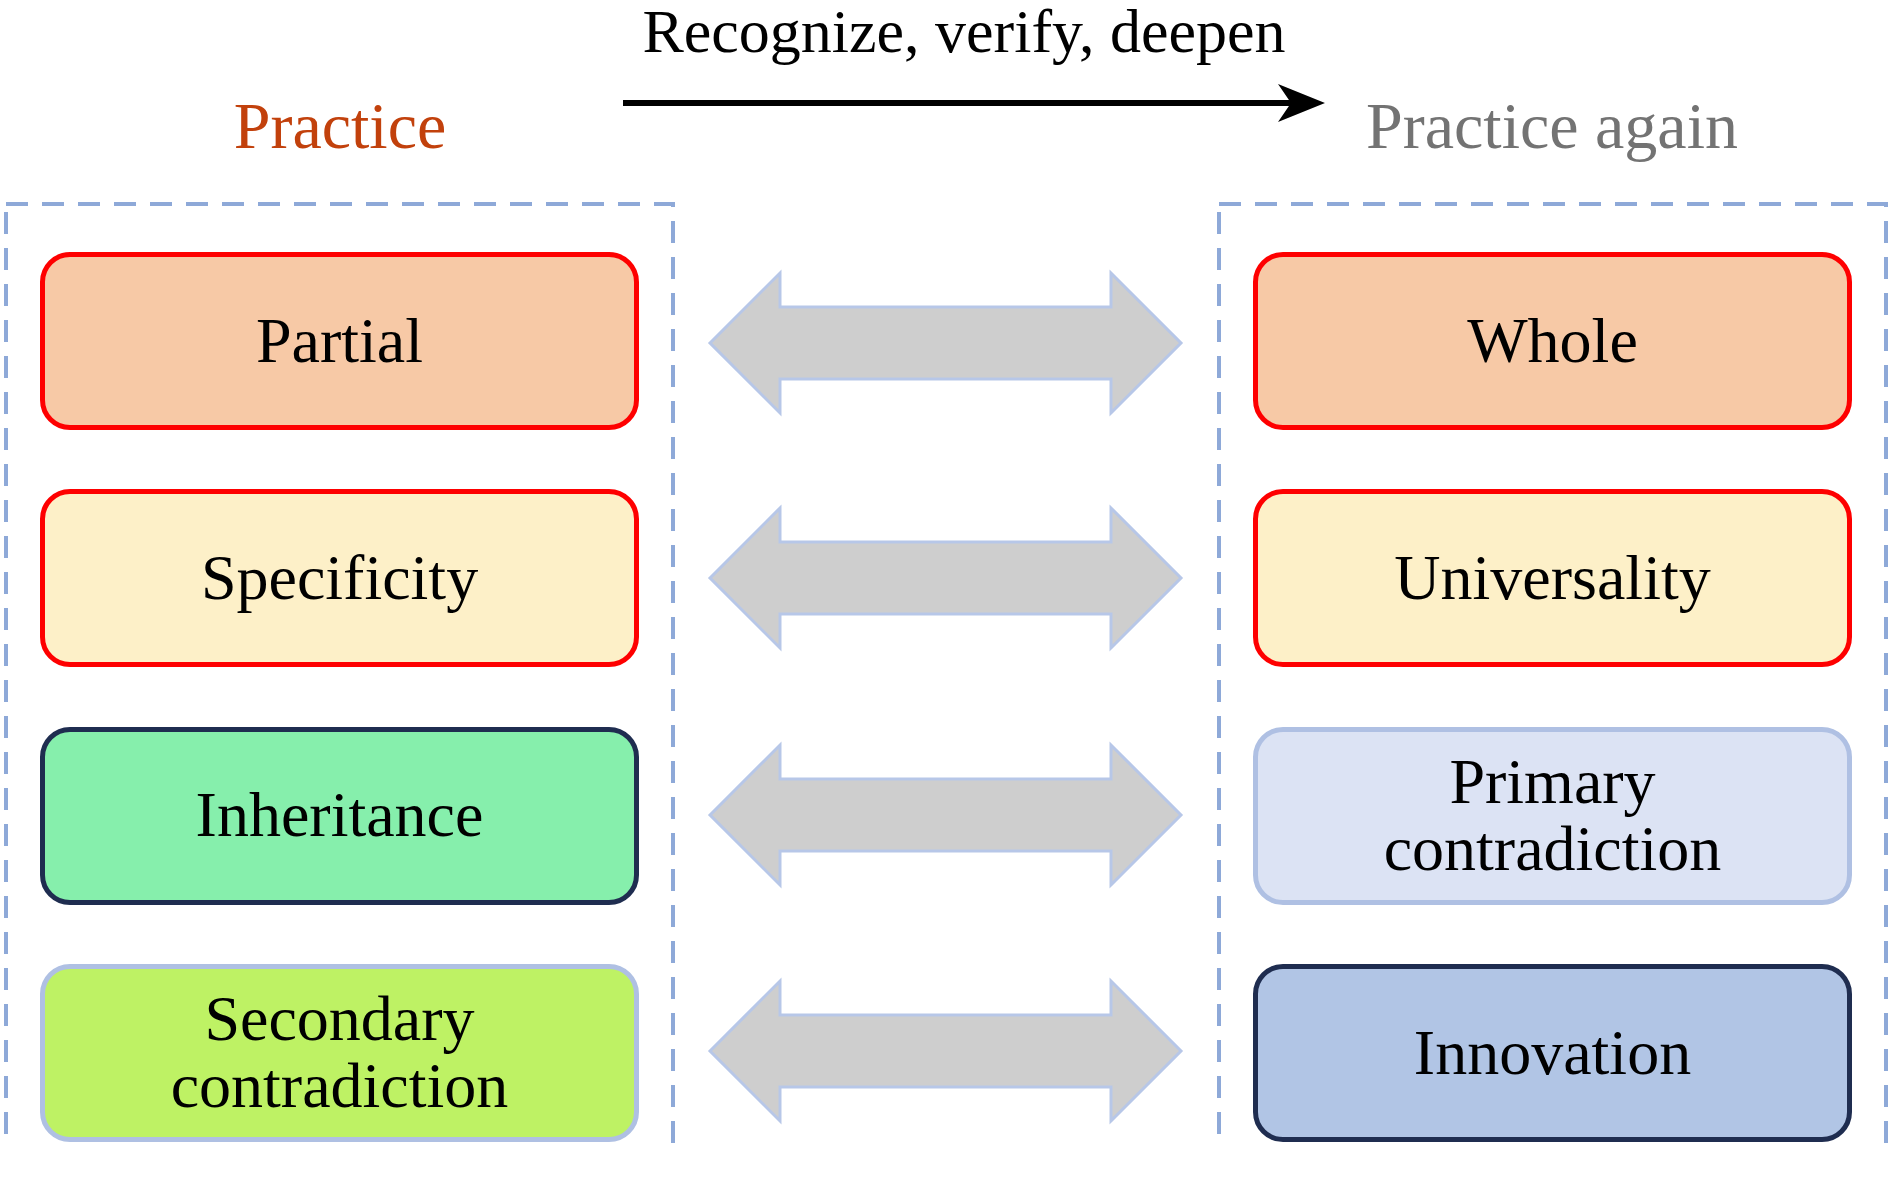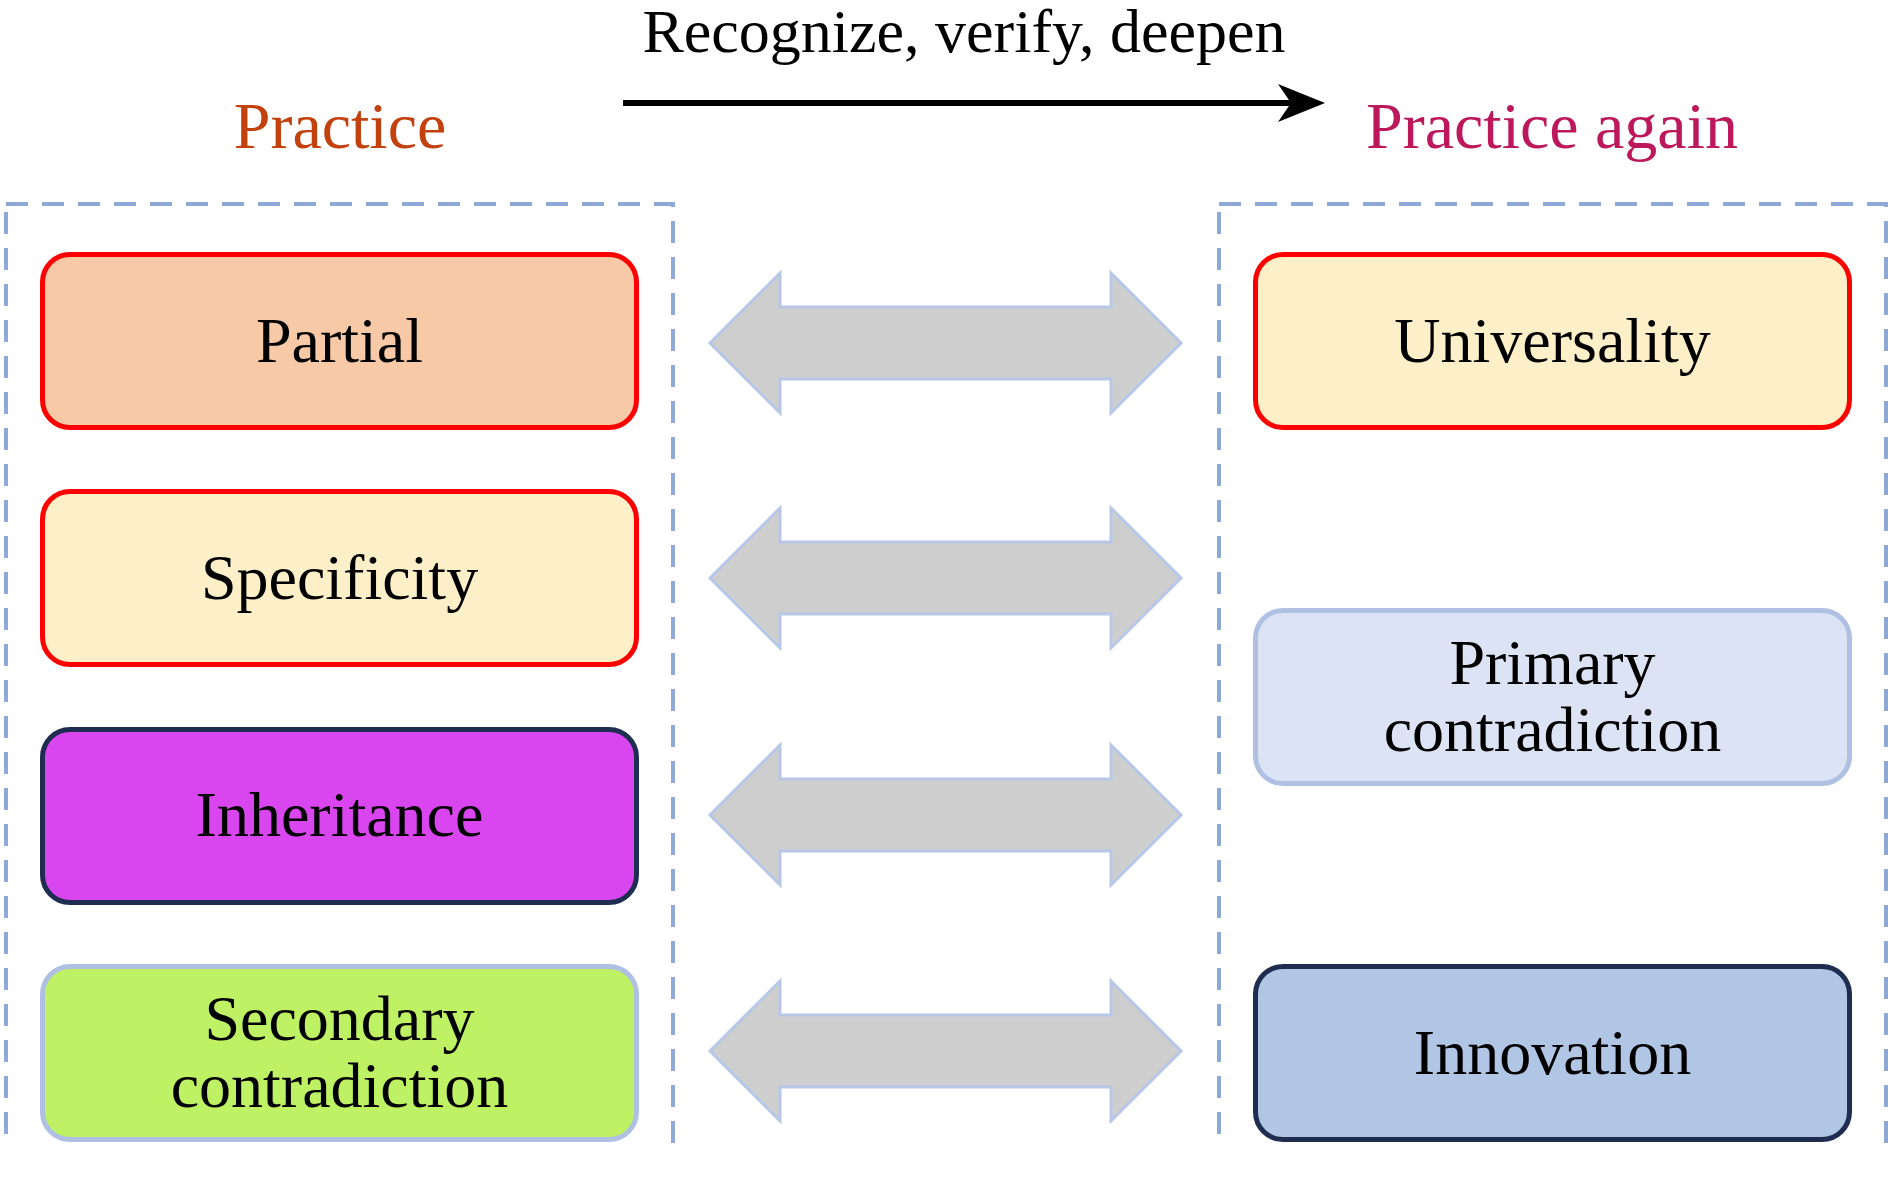--- a/index.html
+++ b/index.html
@@ -69,39 +69,40 @@
 <div id="stage">
 
   <div class="abs title">Recognize, verify, deepen</div>
 
   <svg class="abs top-arrow" viewBox="0 0 710 40">
     <line x1="3" y1="20" x2="674" y2="20" stroke-width="6" style="stroke: rgb(0, 0, 0);"></line>
     <polygon points="658,1 705,20 658,39 671,20" style="fill: rgb(0, 0, 0);"></polygon>
   </svg>
 
   <div class="abs side-label left" style="color: #c2410c;">Practice</div>
-  <div class="abs side-label right" style="color: #be185d;">Practice again</div>
+  <div class="abs side-label right" style="color: #737373;">Practice again</div>
 
   <div class="abs panel left">
     <svg class="dash-rect" viewBox="0 0 671 990" preserveAspectRatio="none">
       <rect x="2" y="2" width="667" height="986" fill="none" stroke-width="4" stroke-dasharray="22 14" style="stroke: rgb(142, 169, 216);"></rect>
     </svg>
     <div class="boxes">
       <div class="box" style="background-color: rgb(247, 201, 166); border-color: rgb(254, 0, 0);">Partial</div>
       <div class="box" style="background-color: rgb(253, 240, 200); border-color: rgb(254, 0, 0);">Specificity</div>
-      <div class="box" style="background-color: #d946ef; border-color: rgb(31, 45, 80);">Inheritance</div>
+      <div class="box" style="background-color: #86efac; border-color: rgb(31, 45, 80);">Inheritance</div>
       <div class="box" style="background-color: #bef264; border-color: rgb(175, 192, 227);">Secondary contradiction</div>
     </div>
   </div>
 
   <div class="abs panel right">
     <svg class="dash-rect" viewBox="0 0 671 990" preserveAspectRatio="none">
       <rect x="2" y="2" width="667" height="986" fill="none" stroke-width="4" stroke-dasharray="22 14" style="stroke: rgb(142, 169, 216);"></rect>
     </svg>
     <div class="boxes">
+      <div class="box" style="background-color: rgb(247, 201, 166); border-color: rgb(254, 0, 0);">Whole</div>
       <div class="box" style="background-color: rgb(253, 240, 200); border-color: rgb(254, 0, 0); text-align: right;">Universality</div>
       <div class="box" style="background-color: rgb(220, 227, 244); border-color: rgb(175, 192, 227);">Primary contradiction</div>
       <div class="box" style="background-color: rgb(177, 197, 229); border-color: rgb(31, 45, 80);">Innovation</div>
     </div>
   </div>
 
   <svg class="abs pair-arrow" style="top:268px" viewBox="0 0 477 150">
     <polygon points="3,75 73,5 73,39 404,39 404,5 474,75 404,145 404,111 73,111 73,145" stroke-width="3" stroke-linejoin="miter" style="fill: rgb(206, 206, 206); stroke: rgb(183, 199, 232);"></polygon>
   </svg>
   <svg class="abs pair-arrow" style="top:503px" viewBox="0 0 477 150">

